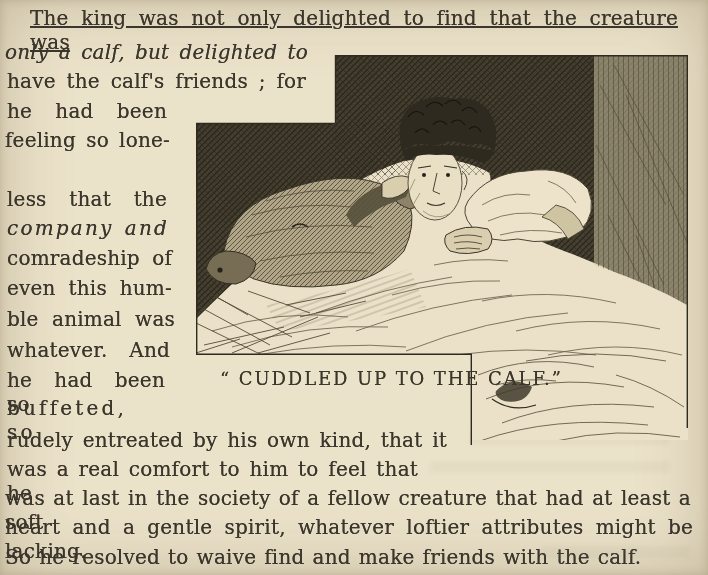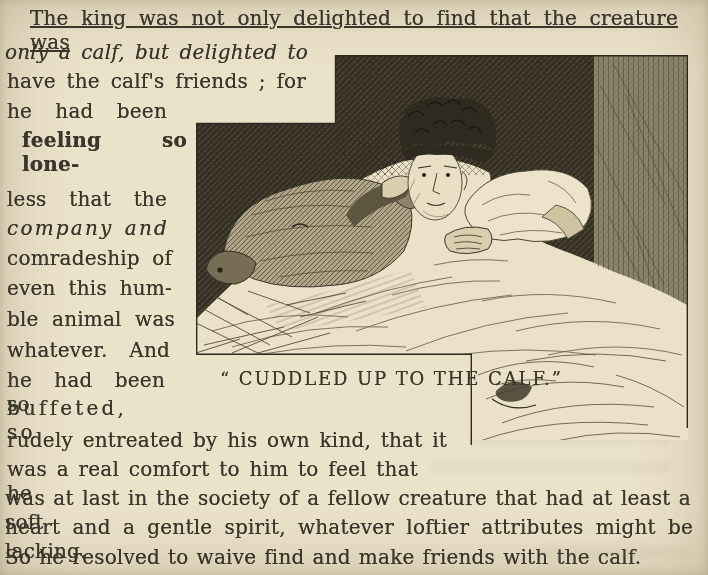--- a/index.html
+++ b/index.html
@@ -31,21 +31,21 @@
 </style>
 </head>
 <body>
 
 <div class="page">
 
   <div class="ln jwrap" style="top:6px;left:30px;width:648px;text-decoration:underline;">The king was not only delighted to find that the creature was</div>
   <div class="ln jwrap" style="top:40px;left:5px;width:303px;font-style:italic;">only a calf, but delighted to</div>
   <div class="ln jwrap" style="top:69px;left:7px;width:299px;">have the calf's friends ; for</div>
   <div class="ln jwrap" style="top:99px;left:7px;width:160px;">he had been</div>
-  <div class="ln jwrap" style="top:128px;left:22px;width:165px;font-weight:bold;">feeling so lone-</div>
+  <div class="ln jwrap" style="top:128px;left:5px;width:165px;">feeling so lone-</div>
   <div class="ln jwrap" style="top:187px;left:7px;width:160px;">less that the</div>
   <div class="ln jwrap ls2" style="top:216px;left:7px;width:162px;">company and</div>
   <div class="ln jwrap" style="top:246px;left:7px;width:165px;">comradeship of</div>
   <div class="ln jwrap" style="top:276px;left:7px;width:165px;">even this hum-</div>
   <div class="ln jwrap" style="top:307px;left:7px;width:168px;">ble animal was</div>
   <div class="ln jwrap" style="top:338px;left:7px;width:163px;">whatever. And</div>
   <div class="ln jwrap" style="top:368px;left:7px;width:158px;">he had been so</div>
   <div class="ln jwrap ls3" style="top:396px;left:7px;width:145px;">buffeted, so</div>
   <div class="ln jwrap" style="top:428px;left:7px;width:440px;">rudely entreated by his own kind, that it</div>
   <div class="ln jwrap" style="top:457px;left:7px;width:411px;">was a real comfort to him to feel that he</div>

